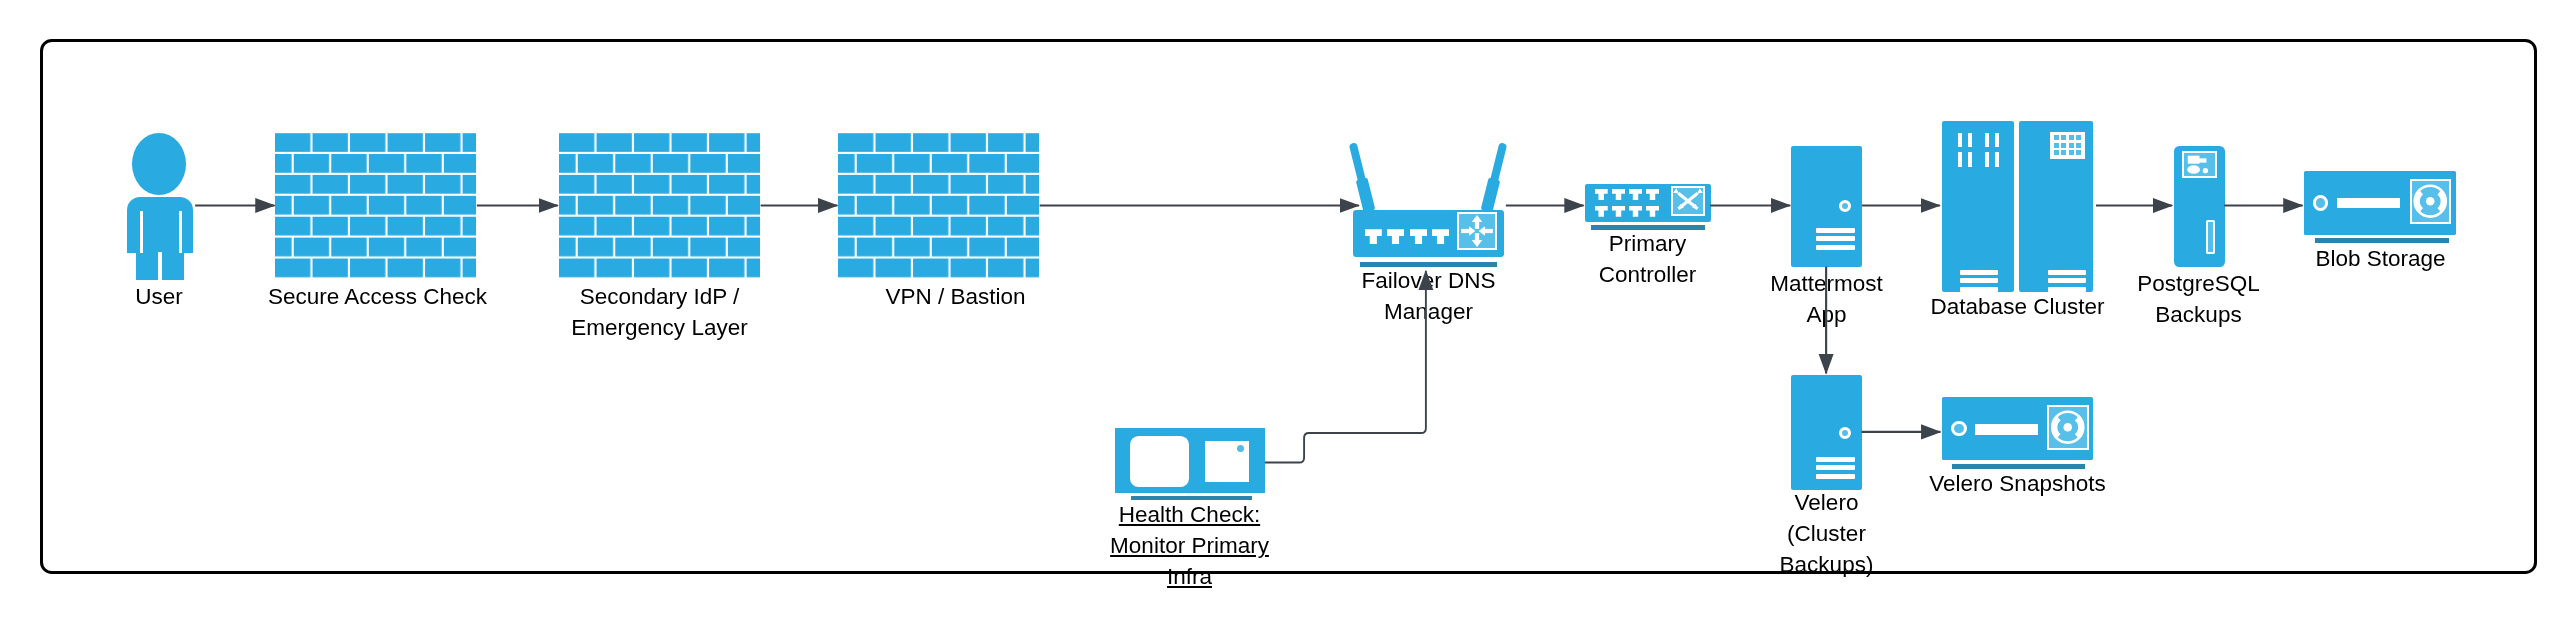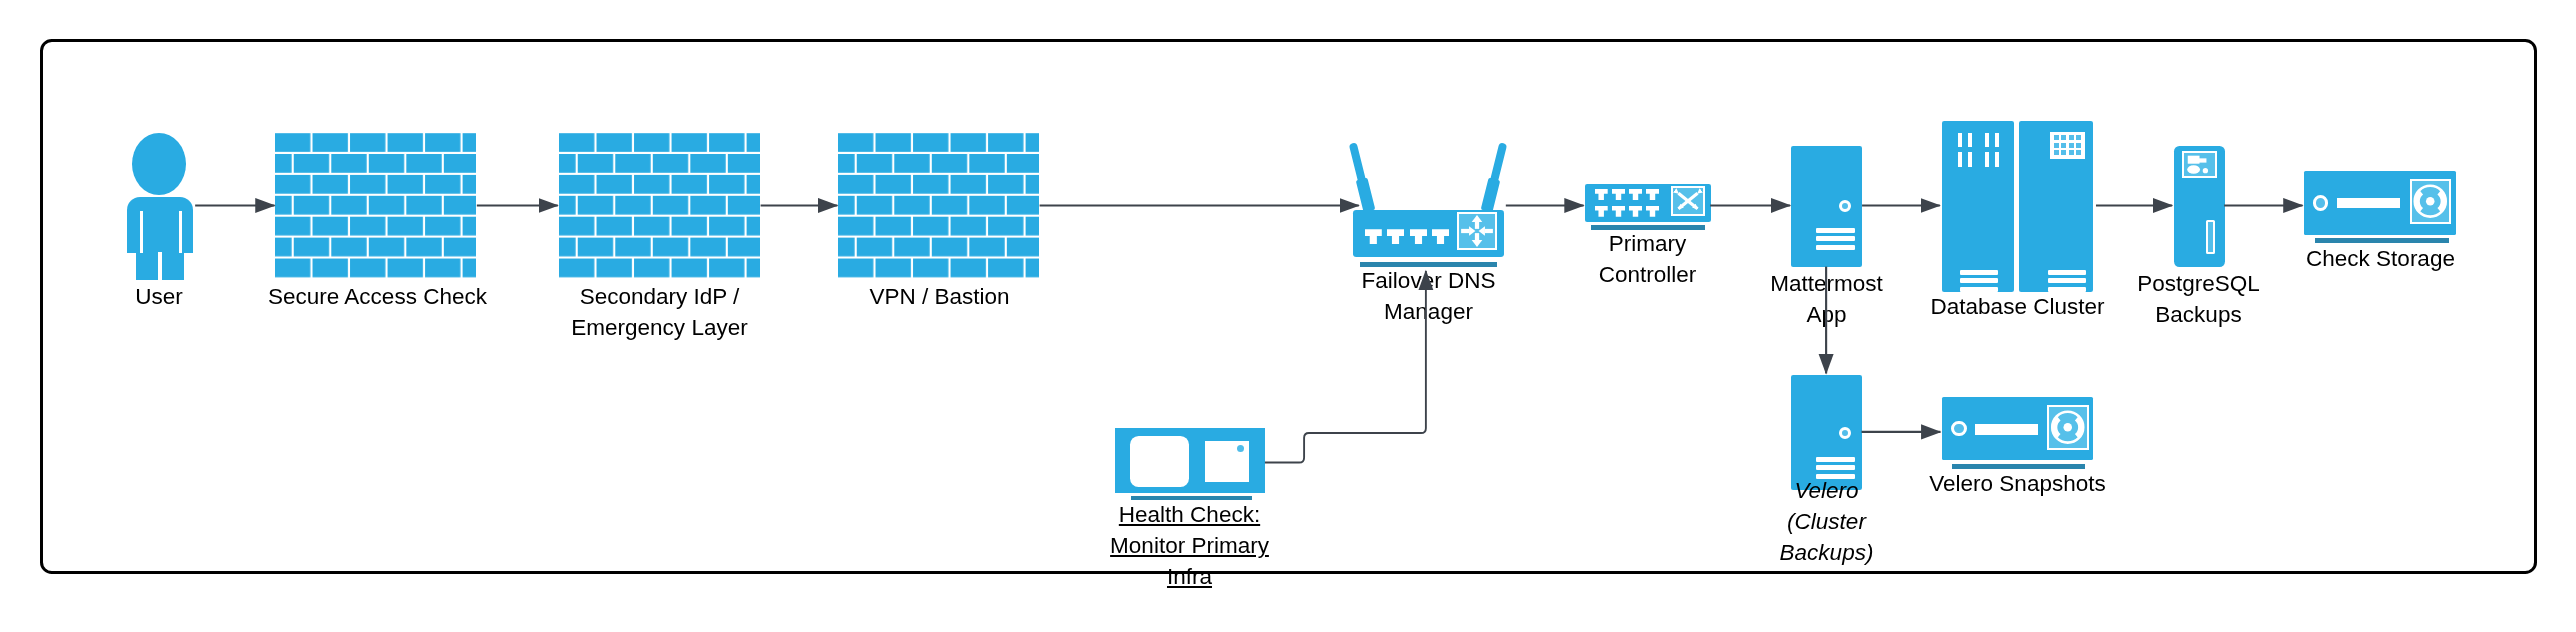--- a/index.html
+++ b/index.html
@@ -225,35 +225,35 @@
       <circle cx="34" cy="38" r="8" fill="#fff"></circle>
     </svg>
   </div>
 </div>
 <div class="abs underbar" style="left:1952px;top:464px;width:133px;height:4.8px;"></div>
 
 <div class="abs lbl" style="left:-7.5px;top:281px;">User</div>
 <div class="abs lbl" style="left:211px;top:281px;">Secure Access Check</div>
 <div class="abs lbl" style="left:493px;top:281px;">Secondary IdP /
 Emergency Layer</div>
-<div class="abs lbl" style="left:773px;top:281px;">VPN / Bastion</div>
+<div class="abs lbl" style="left:789px;top:281px;">VPN / Bastion</div>
 <div class="abs lbl" style="left:1262px;top:265px;">Failover DNS
 Manager</div>
 <div class="abs lbl" style="left:1481px;top:228px;">Primary
 Controller</div>
 <div class="abs lbl" style="left:1660px;top:268px;">Mattermost
 App</div>
 <div class="abs lbl" style="left:1851px;top:291px;">Database Cluster</div>
 <div class="abs lbl" style="left:2032px;top:268px;">PostgreSQL
 Backups</div>
-<div class="abs lbl" style="left:2214px;top:243px;">Check Storage</div>
+<div class="abs lbl" style="left:2214px;top:243px;">Blob Storage</div>
 <div class="abs lbl" style="left:1023px;top:499px;text-decoration:underline;">Health Check:
 Monitor Primary
 Infra</div>
-<div class="abs lbl" style="left:1660px;top:475px;font-style:italic;">Velero
+<div class="abs lbl" style="left:1660px;top:487px;">Velero
 (Cluster
 Backups)</div>
 <div class="abs lbl" style="left:1851px;top:468px;">Velero Snapshots</div>
 
 <svg class="abs layer" width="2576" height="632" viewBox="0 0 4800 1178">
   <defs>
     <marker id="ah" markerWidth="40" markerHeight="30" refX="36" refY="14" orient="auto" markerUnits="userSpaceOnUse">
       <path d="M0,0 L38,14 L0,28 z" fill="#3D434B"></path>
     </marker>
   </defs>

